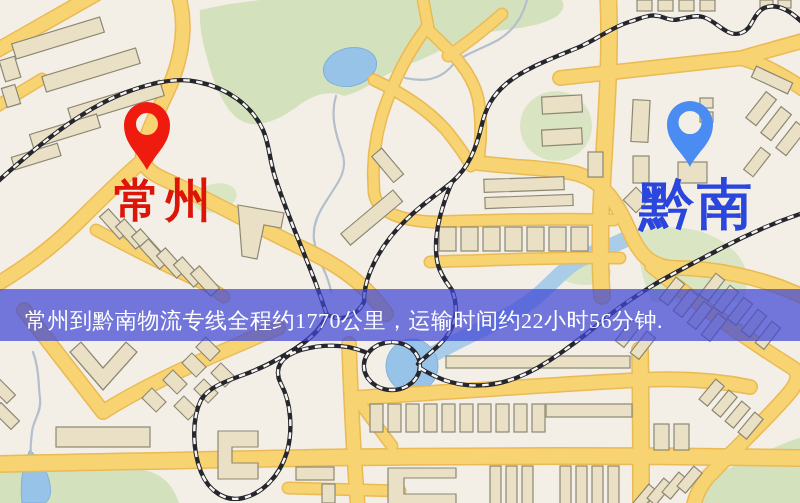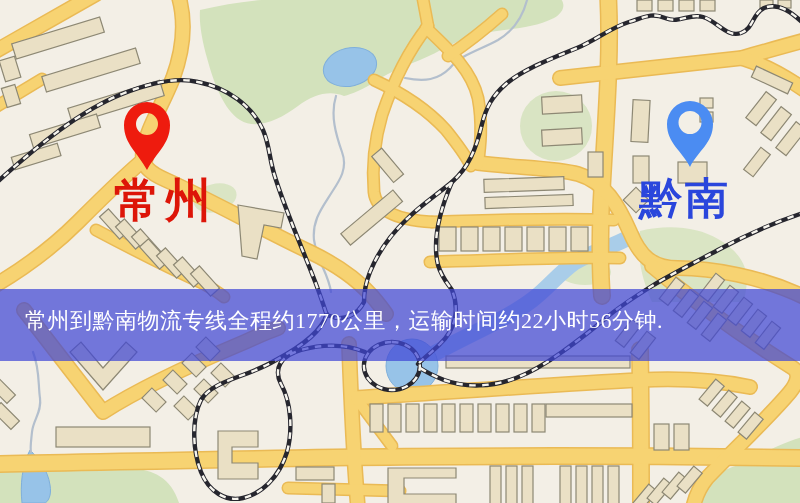--- a/index.html
+++ b/index.html
@@ -17,23 +17,23 @@
   
   .bld{fill:#eae0c5;stroke:#8d8874;stroke-width:1.2px;}
   .park{fill:#d3e2bc;}
   .water{fill:#97c3e8;stroke:#7fafdb;stroke-width:1px;}
   .stream{fill:none;stroke:#b3bfcd;stroke-width:2.2px;stroke-linecap:round;}
   .riv{fill:none;stroke:#a9cde9;stroke-width:16px;stroke-linecap:round;}
 
   .map-label{position:absolute;font-family:"Liberation Serif",serif;font-weight:700;
              white-space:nowrap;line-height:1;user-select:none;}
   #label-origin{left:90px;top:178px;font-size:46px;letter-spacing:5px;color:#dd1508;margin-left:24px;}
-  #label-dest{left:639px;top:177px;font-size:43px;letter-spacing:3px;color:#2a46dc;}
-
-  #route-banner{position:absolute;left:0;top:289px;width:800px;height:72px;
+  #label-dest{left:639px;top:177px;font-size:55px;letter-spacing:3px;color:#2a46dc;}
+
+  #route-banner{position:absolute;left:0;top:289px;width:800px;height:52px;
                 background:rgba(64,70,214,0.72);text-align:center;}
   #route-banner .banner-text{position:absolute;left:25px;top:0;height:64px;line-height:64px;
                 font-family:"Liberation Serif",serif;font-size:22px;color:#ffffff;
                 letter-spacing:0.5px;white-space:nowrap;}
 </style>
 </head>
 <body>
 
 <div id="stage">
 

